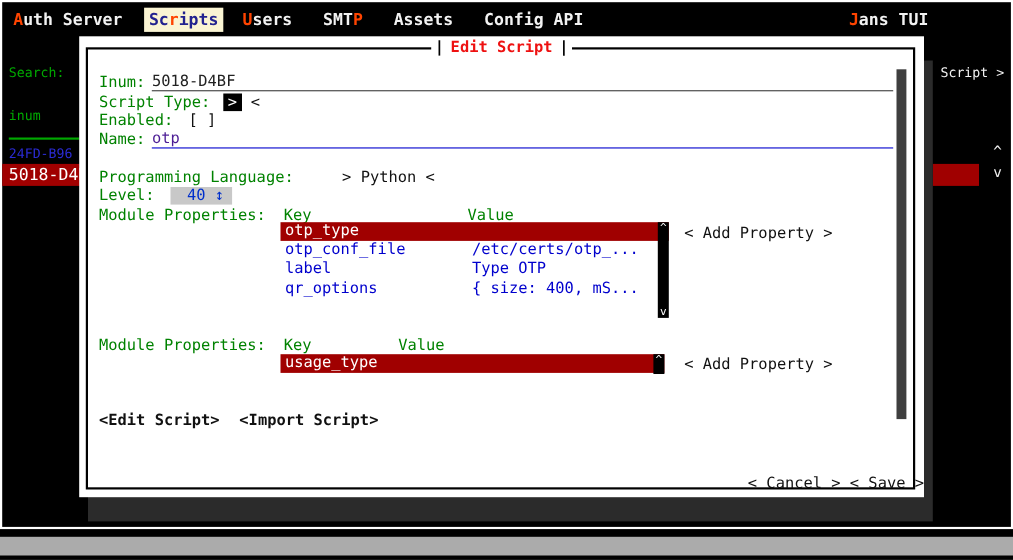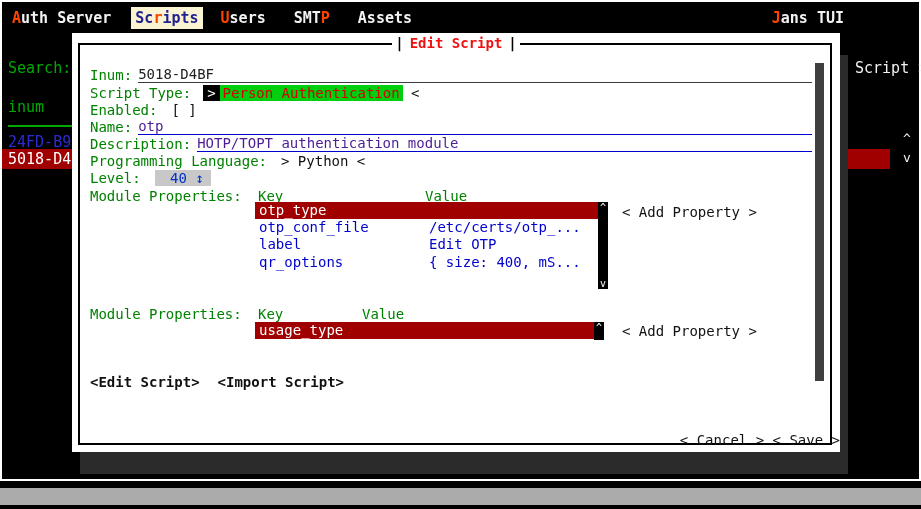--- a/index.html
+++ b/index.html
@@ -12,21 +12,21 @@
     box-sizing:border-box;border:2px solid #fff;background:#000;}
   
   .menubar{position:absolute;left:2px;top:2px;width:850px;height:31px;
     display:flex;align-items:center;font-size:15px;font-weight:bold;color:#f2f2f2;white-space:pre;}
   .menubar .item{padding:2px 4px;cursor:default;}
   .hot{color:#ff4400;}
   .item.selected{background:#faf4d3;color:#22228f;}
   .item.selected .hot{color:#ff4400;}
   .brand{margin-left:auto;margin-right:8px;}
   
-  .bg-text{position:absolute;font-size:15px;white-space:pre;}
+  .bg-text{position:absolute;font-size:12px;white-space:pre;}
   .bg-green{color:#00a800;}
   .bg-blue{color:#2b2bd4;}
   .bg-white{color:#f2f2f2;}
   .bg-hline{position:absolute;left:8px;top:125px;width:64px;height:2px;background:#00a800;}
   .bg-selrow{position:absolute;background:#a00000;height:20px;top:149px;}
   .bg-selrow.left{left:2px;width:70px;color:#fff;font-size:15px;line-height:20px;padding-left:6px;white-space:pre;}
   .bg-selrow.right{left:848px;width:42px;}
   
   .shadow{position:absolute;left:80px;top:55px;width:768px;height:419px;background:#2b2b2b;}
   
@@ -69,20 +69,21 @@
 <body>
 
 <div class="screen"></div>
 
 <div class="menubar">
   <div class="item" style="margin-left:6px;"><span class="hot">A</span><span>uth Server</span></div>
   <div class="item selected" style="margin-left:16px;"><span>Sc</span><span class="hot">r</span><span>ipts</span></div>
   <div class="item" style="margin-left:14px;"><span class="hot">U</span><span>sers</span></div>
   <div class="item" style="margin-left:20px;"><span>SMT</span><span class="hot">P</span></div>
   <div class="item" style="margin-left:20px;"><span>Assets</span></div>
+  <div class="item" style="margin-left:20px;"><span>Config API</span></div>
   <div class="brand"><span class="hot">J</span><span>ans TUI</span></div>
 </div>
 
 <div class="bg-text bg-green" style="left:8px;top:59px;">Search:</div>
 <div class="bg-text bg-green" style="left:8px;top:98px;">inum</div>
 <div class="bg-hline"></div>
 <div class="bg-text bg-blue" style="left:8px;top:133px;">24FD-B96</div>
 <div class="bg-selrow left">5018-D4B</div>
 <div class="bg-selrow right"></div>
 <div class="bg-text bg-white" style="left:855px;top:59px;">Script &gt;</div>
@@ -98,59 +99,54 @@
   </div>
 
   <div class="row" style="top:33px;">
     <span class="lbl">Inum:</span>
     <span class="fld dark"><span>5018-D4BF</span></span>
   </div>
 
   <div class="row" style="top:51px;">
     <span class="lbl">Script Type:</span>
     <span class="cursor-cell">&gt;</span>
-    <span class="hl-value">Person Authentication</span>
     <span class="plain"> &lt;</span>
   </div>
 
   <div class="row" style="top:68px;">
     <span class="lbl">Enabled:</span>
     <span class="plain" style="margin-left:14px;">[ ]</span>
   </div>
 
   <div class="row" style="top:85px;">
     <span class="lbl">Name:</span>
     <span class="fld blue"><span>otp</span></span>
   </div>
 
-  <div class="row" style="top:102px;">
-    <span class="lbl">Description:</span>
-    <span class="fld blue"><span>HOTP/TOPT authentication module</span></span>
-  </div>
 
-  <div class="row" style="top:119px;">
+  <div class="row" style="top:119px;gap:30px;">
     <span class="lbl">Programming Language:</span>
     <span class="plain" style="margin-left:14px;">&gt; Python &lt;</span>
   </div>
 
   <div class="row" style="top:136px;">
     <span class="lbl">Level:</span>
     <span class="level-box"><span> 40 </span><span>↕</span></span>
   </div>
 
   <div class="row" style="top:154px;">
     <span class="lbl abs" style="left:0;">Module Properties:</span>
     <span class="lbl abs" style="left:168px;">Key</span>
     <span class="lbl abs" style="left:335px;">Value</span>
   </div>
 
   <div class="ptable" style="top:169px;height:87px;">
     <div class="trow selected"><span class="k">otp_type</span><span class="v">totp</span></div>
     <div class="trow"><span class="k">otp_conf_file</span><span class="v">/etc/certs/otp_...</span></div>
-    <div class="trow"><span class="k">label</span><span class="v">Edit OTP</span></div>
+    <div class="trow"><span class="k">label</span><span class="v">Type OTP</span></div>
     <div class="trow"><span class="k">qr_options</span><span class="v">{ size: 400, mS...</span></div>
     <div class="sbar">
       <span class="up">^</span>
       <span class="dn">v</span>
     </div>
   </div>
   <div class="addbtn" style="top:171px;">&lt; Add Property &gt;</div>
 
   <div class="row" style="top:272px;">
     <span class="lbl abs" style="left:0;">Module Properties:</span>

